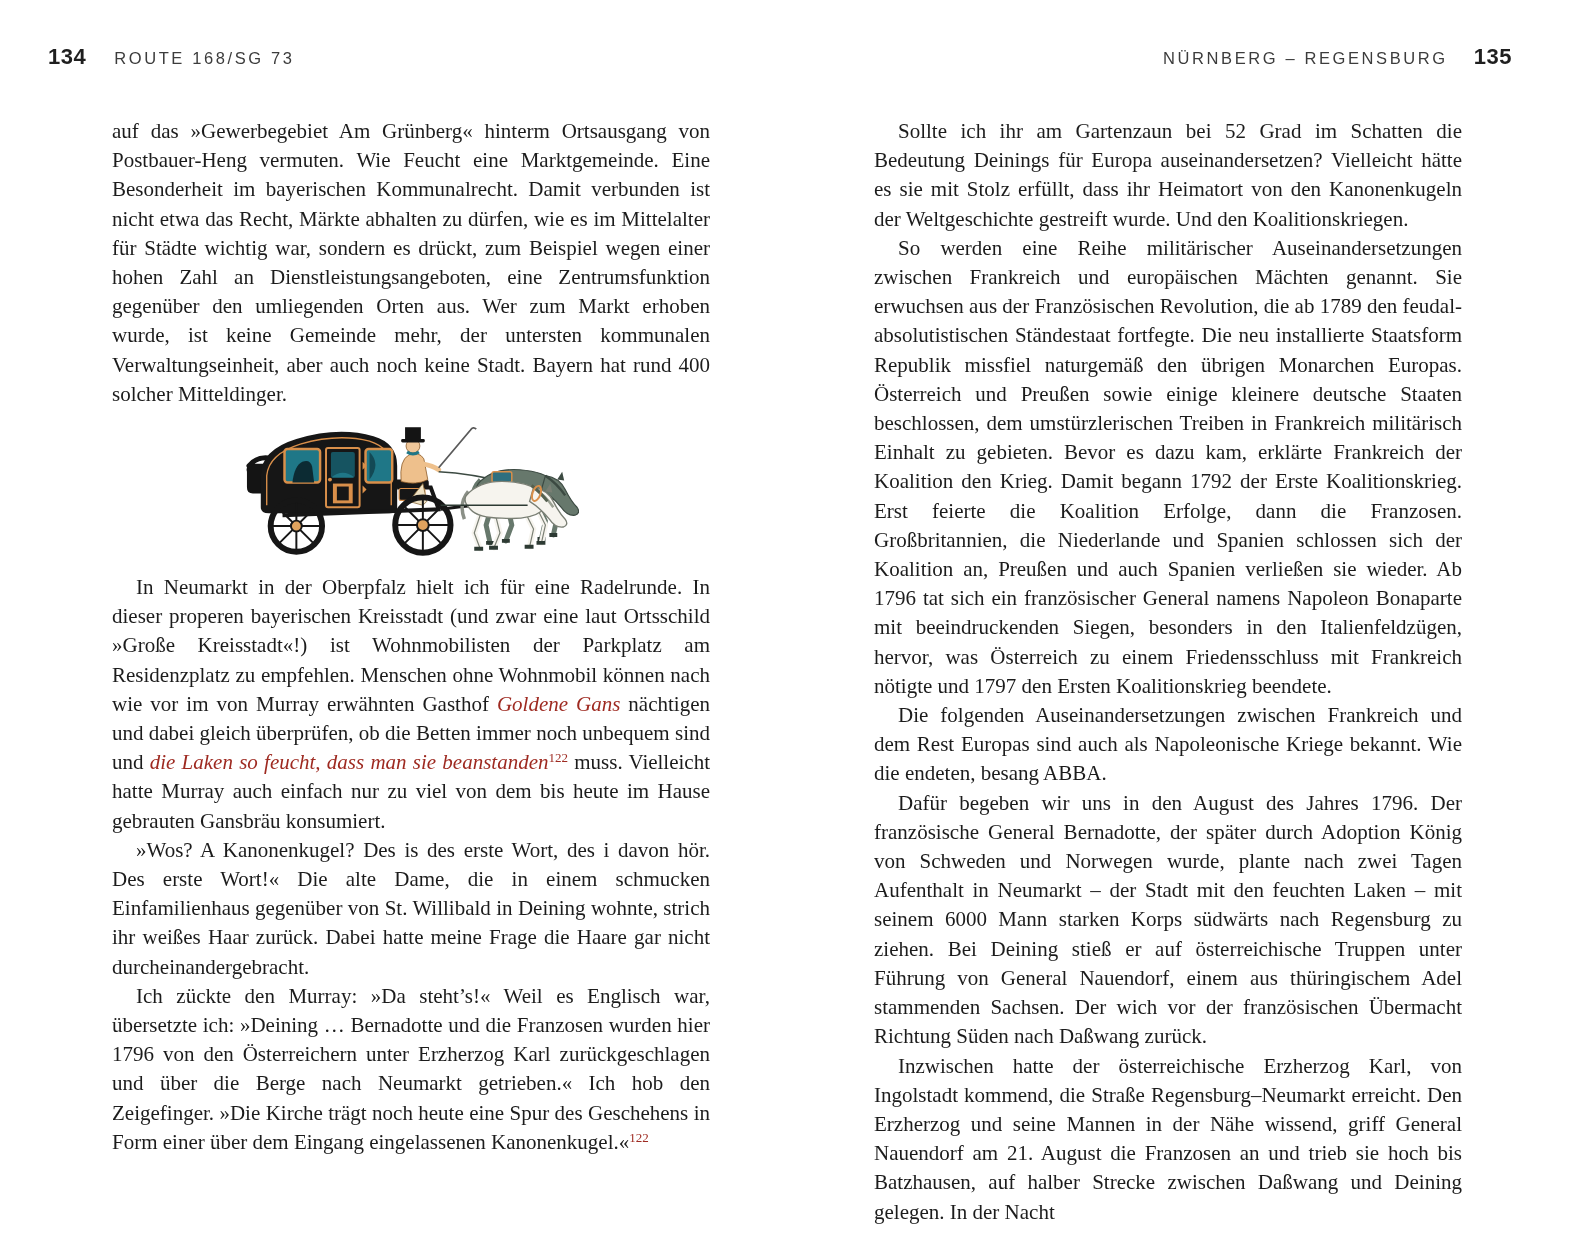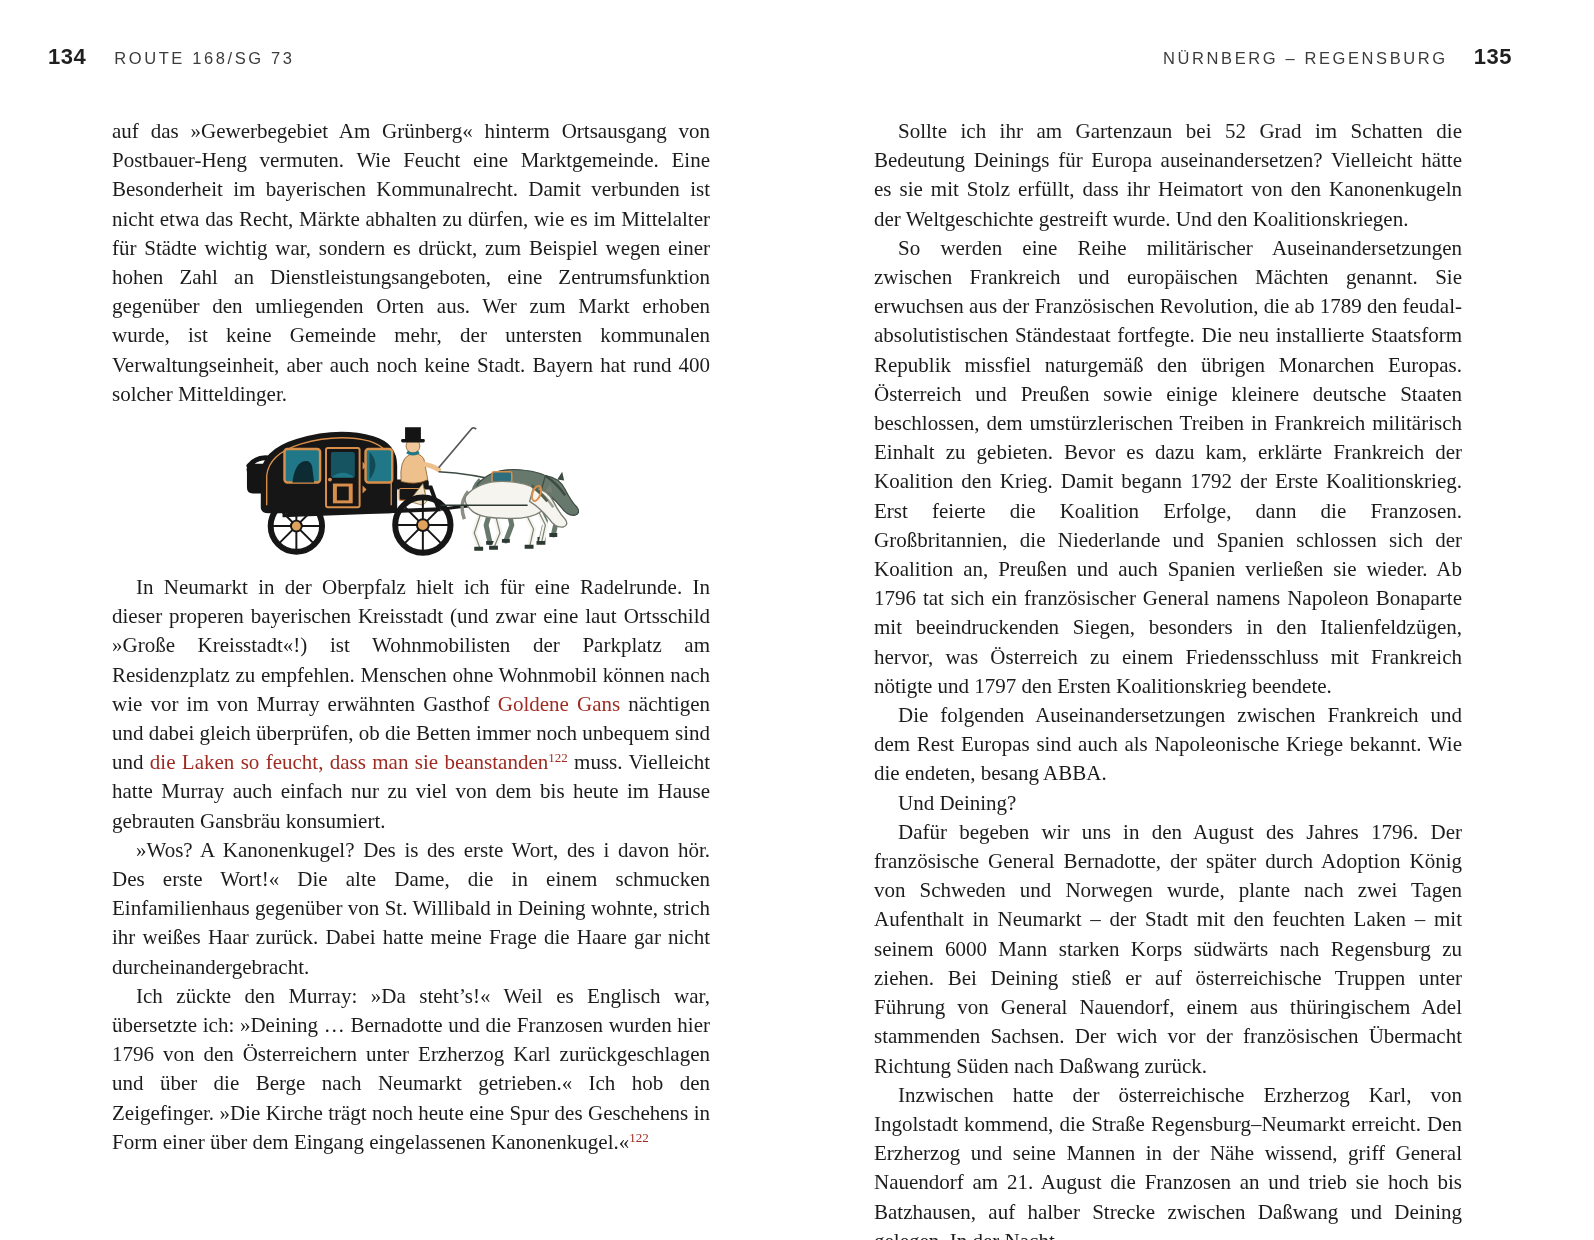--- a/index.html
+++ b/index.html
@@ -35,21 +35,21 @@
   .page-body{
     position:absolute;top:117px;
     font-family:"Liberation Serif","DejaVu Serif",serif;
     font-size:21px;line-height:29.2px;color:var(--ink);
     text-align:justify;
   }
   .page-left{left:112px;width:598px;}
   .page-right{left:874px;width:588px;}
   .para{margin:0;padding:0;}
   .indent{text-indent:24px;}
-  .accent-italic{color:var(--accent);}
+  .accent-italic{font-style:italic;color:var(--accent);}
   .fnref{
     color:var(--accent);
     font-size:13px;
     vertical-align:7px;
     line-height:0;
     letter-spacing:0;
   }
   figure.figure{
     margin:13px auto 17px auto;
     width:336px;height:134px;
@@ -169,19 +169,18 @@
         <p class="para indent"><span>»Wos? A Kanonenkugel? Des is des erste Wort, des i davon hör. Des erste Wort!« Die alte Dame, die in einem schmucken Einfamilienhaus gegenüber von St. Willibald in Deining wohnte, strich ihr weißes Haar zurück. Dabei hatte meine Frage die Haare gar nicht durcheinandergebracht.</span></p>
         <p class="para indent"><span>Ich zückte den Murray: »Da steht’s!« Weil es Englisch war, übersetzte ich: »Deining … Bernadotte und die Franzosen wurden hier 1796 von den Österreichern unter Erzherzog Karl zurückgeschlagen und über die Berge nach Neumarkt getrieben.« Ich hob den Zeigefinger. »Die Kirche trägt noch heute eine Spur des Geschehens in Form einer über dem Eingang eingelassenen Kanonenkugel.«</span><span class="fnref">122</span></p>
       </div>
   </section>
 
   <section class="page-body page-right">
     <div>
         <p class="para indent"><span>Sollte ich ihr am Gartenzaun bei 52 Grad im Schatten die Bedeutung Deinings für Europa auseinandersetzen? Vielleicht hätte es sie mit Stolz erfüllt, dass ihr Heimatort von den Kanonenkugeln der Weltgeschichte gestreift wurde. Und den Koalitionskriegen.</span></p>
         <p class="para indent"><span>So werden eine Reihe militärischer Auseinandersetzungen zwischen Frankreich und europäischen Mächten genannt. Sie erwuchsen aus der Französischen Revolution, die ab 1789 den feudal-absolutistischen Ständestaat fortfegte. Die neu installierte Staatsform Republik missfiel naturgemäß den übrigen Monarchen Europas. Österreich und Preußen sowie einige kleinere deutsche Staaten beschlossen, dem umstürzlerischen Treiben in Frankreich militärisch Einhalt zu gebieten. Bevor es dazu kam, erklärte Frankreich der Koalition den Krieg. Damit begann 1792 der Erste Koalitionskrieg. Erst feierte die Koalition Erfolge, dann die Franzosen. Großbritannien, die Niederlande und Spanien schlossen sich der Koalition an, Preußen und auch Spanien verließen sie wieder. Ab 1796 tat sich ein französischer General namens Napoleon Bonaparte mit beeindruckenden Siegen, besonders in den Italienfeldzügen, hervor, was Österreich zu einem Friedensschluss mit Frankreich nötigte und 1797 den Ersten Koalitionskrieg beendete.</span></p>
         <p class="para indent"><span>Die folgenden Auseinandersetzungen zwischen Frankreich und dem Rest Europas sind auch als Napoleonische Kriege bekannt. Wie die endeten, besang ABBA.</span></p>
-        <p class="para indent"><span>Und Deining?</span></p>
         <p class="para indent"><span>Dafür begeben wir uns in den August des Jahres 1796. Der französische General Bernadotte, der später durch Adoption König von Schweden und Norwegen wurde, plante nach zwei Tagen Aufenthalt in Neumarkt – der Stadt mit den feuchten Laken – mit seinem 6000 Mann starken Korps südwärts nach Regensburg zu ziehen. Bei Deining stieß er auf österreichische Truppen unter Führung von General Nauendorf, einem aus thüringischem Adel stammenden Sachsen. Der wich vor der französischen Übermacht Richtung Süden nach Daßwang zurück.</span></p>
         <p class="para indent"><span>Inzwischen hatte der österreichische Erzherzog Karl, von Ingolstadt kommend, die Straße Regensburg–Neumarkt erreicht. Den Erzherzog und seine Mannen in der Nähe wissend, griff General Nauendorf am 21. August die Franzosen an und trieb sie hoch bis Batzhausen, auf halber Strecke zwischen Daßwang und Deining gelegen. In der Nacht</span></p>
       </div>
   </section>
 
 </div>
 
 </body></html>

